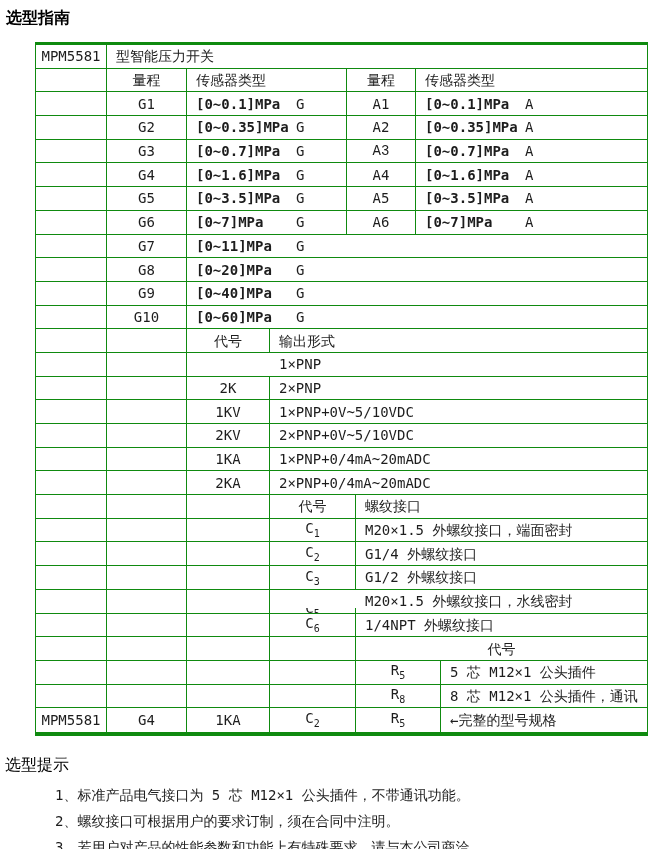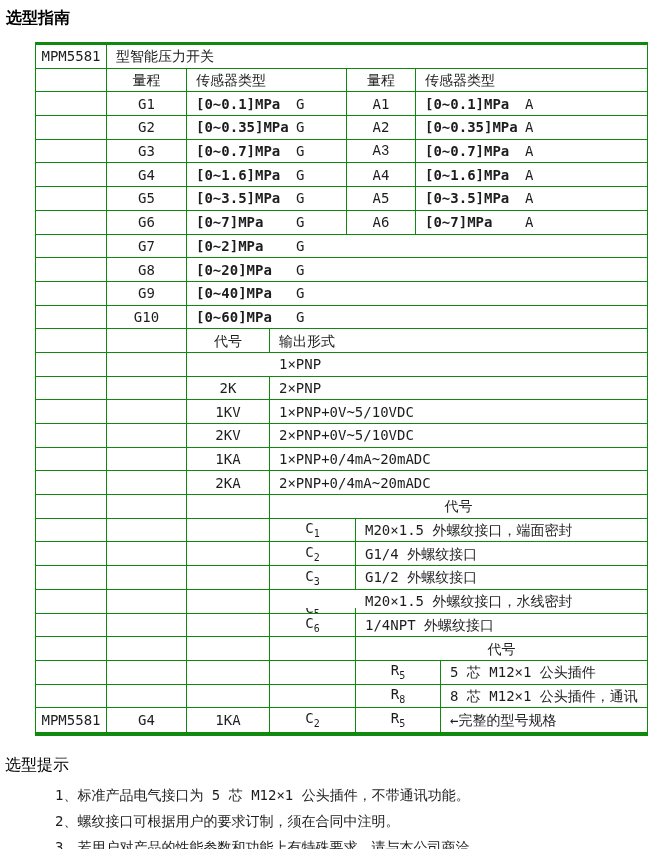--- a/index.html
+++ b/index.html
@@ -175,21 +175,21 @@
           <span class="rng">[0~7]MPa</span>
           <span>A</span>
         </div>
       </div>
       <div class="tr">
         <div class="td" style="width: 71px;"></div>
         <div class="td" style="width: 80px;">
           <span>G7</span>
         </div>
         <div class="td l">
-          <span class="rng">[0~2]MPa</span>
+          <span class="rng">[0~11]MPa</span>
           <span>G</span>
         </div>
       </div>
       <div class="tr">
         <div class="td" style="width: 71px;"></div>
         <div class="td" style="width: 80px;">
           <span>G8</span>
         </div>
         <div class="td l">
           <span class="rng">[0~20]MPa</span>
@@ -285,20 +285,23 @@
         <div class="td l">
           <span>2×PNP+0/4mA~20mADC</span>
         </div>
       </div>
       <div class="tr">
         <div class="td" style="width: 71px;"></div>
         <div class="td" style="width: 80px;"></div>
         <div class="td" style="width: 83px;"></div>
         <div class="td" style="width: 86px;">
           <span>代号</span>
+        </div>
+        <div class="td l">
+          <span>螺纹接口</span>
         </div>
       </div>
       <div class="tr">
         <div class="td" style="width: 71px;"></div>
         <div class="td" style="width: 80px;"></div>
         <div class="td" style="width: 83px;"></div>
         <div class="td" style="width: 86px;">
           <span><span>C</span><sub>1</sub></span>
         </div>
         <div class="td l">

